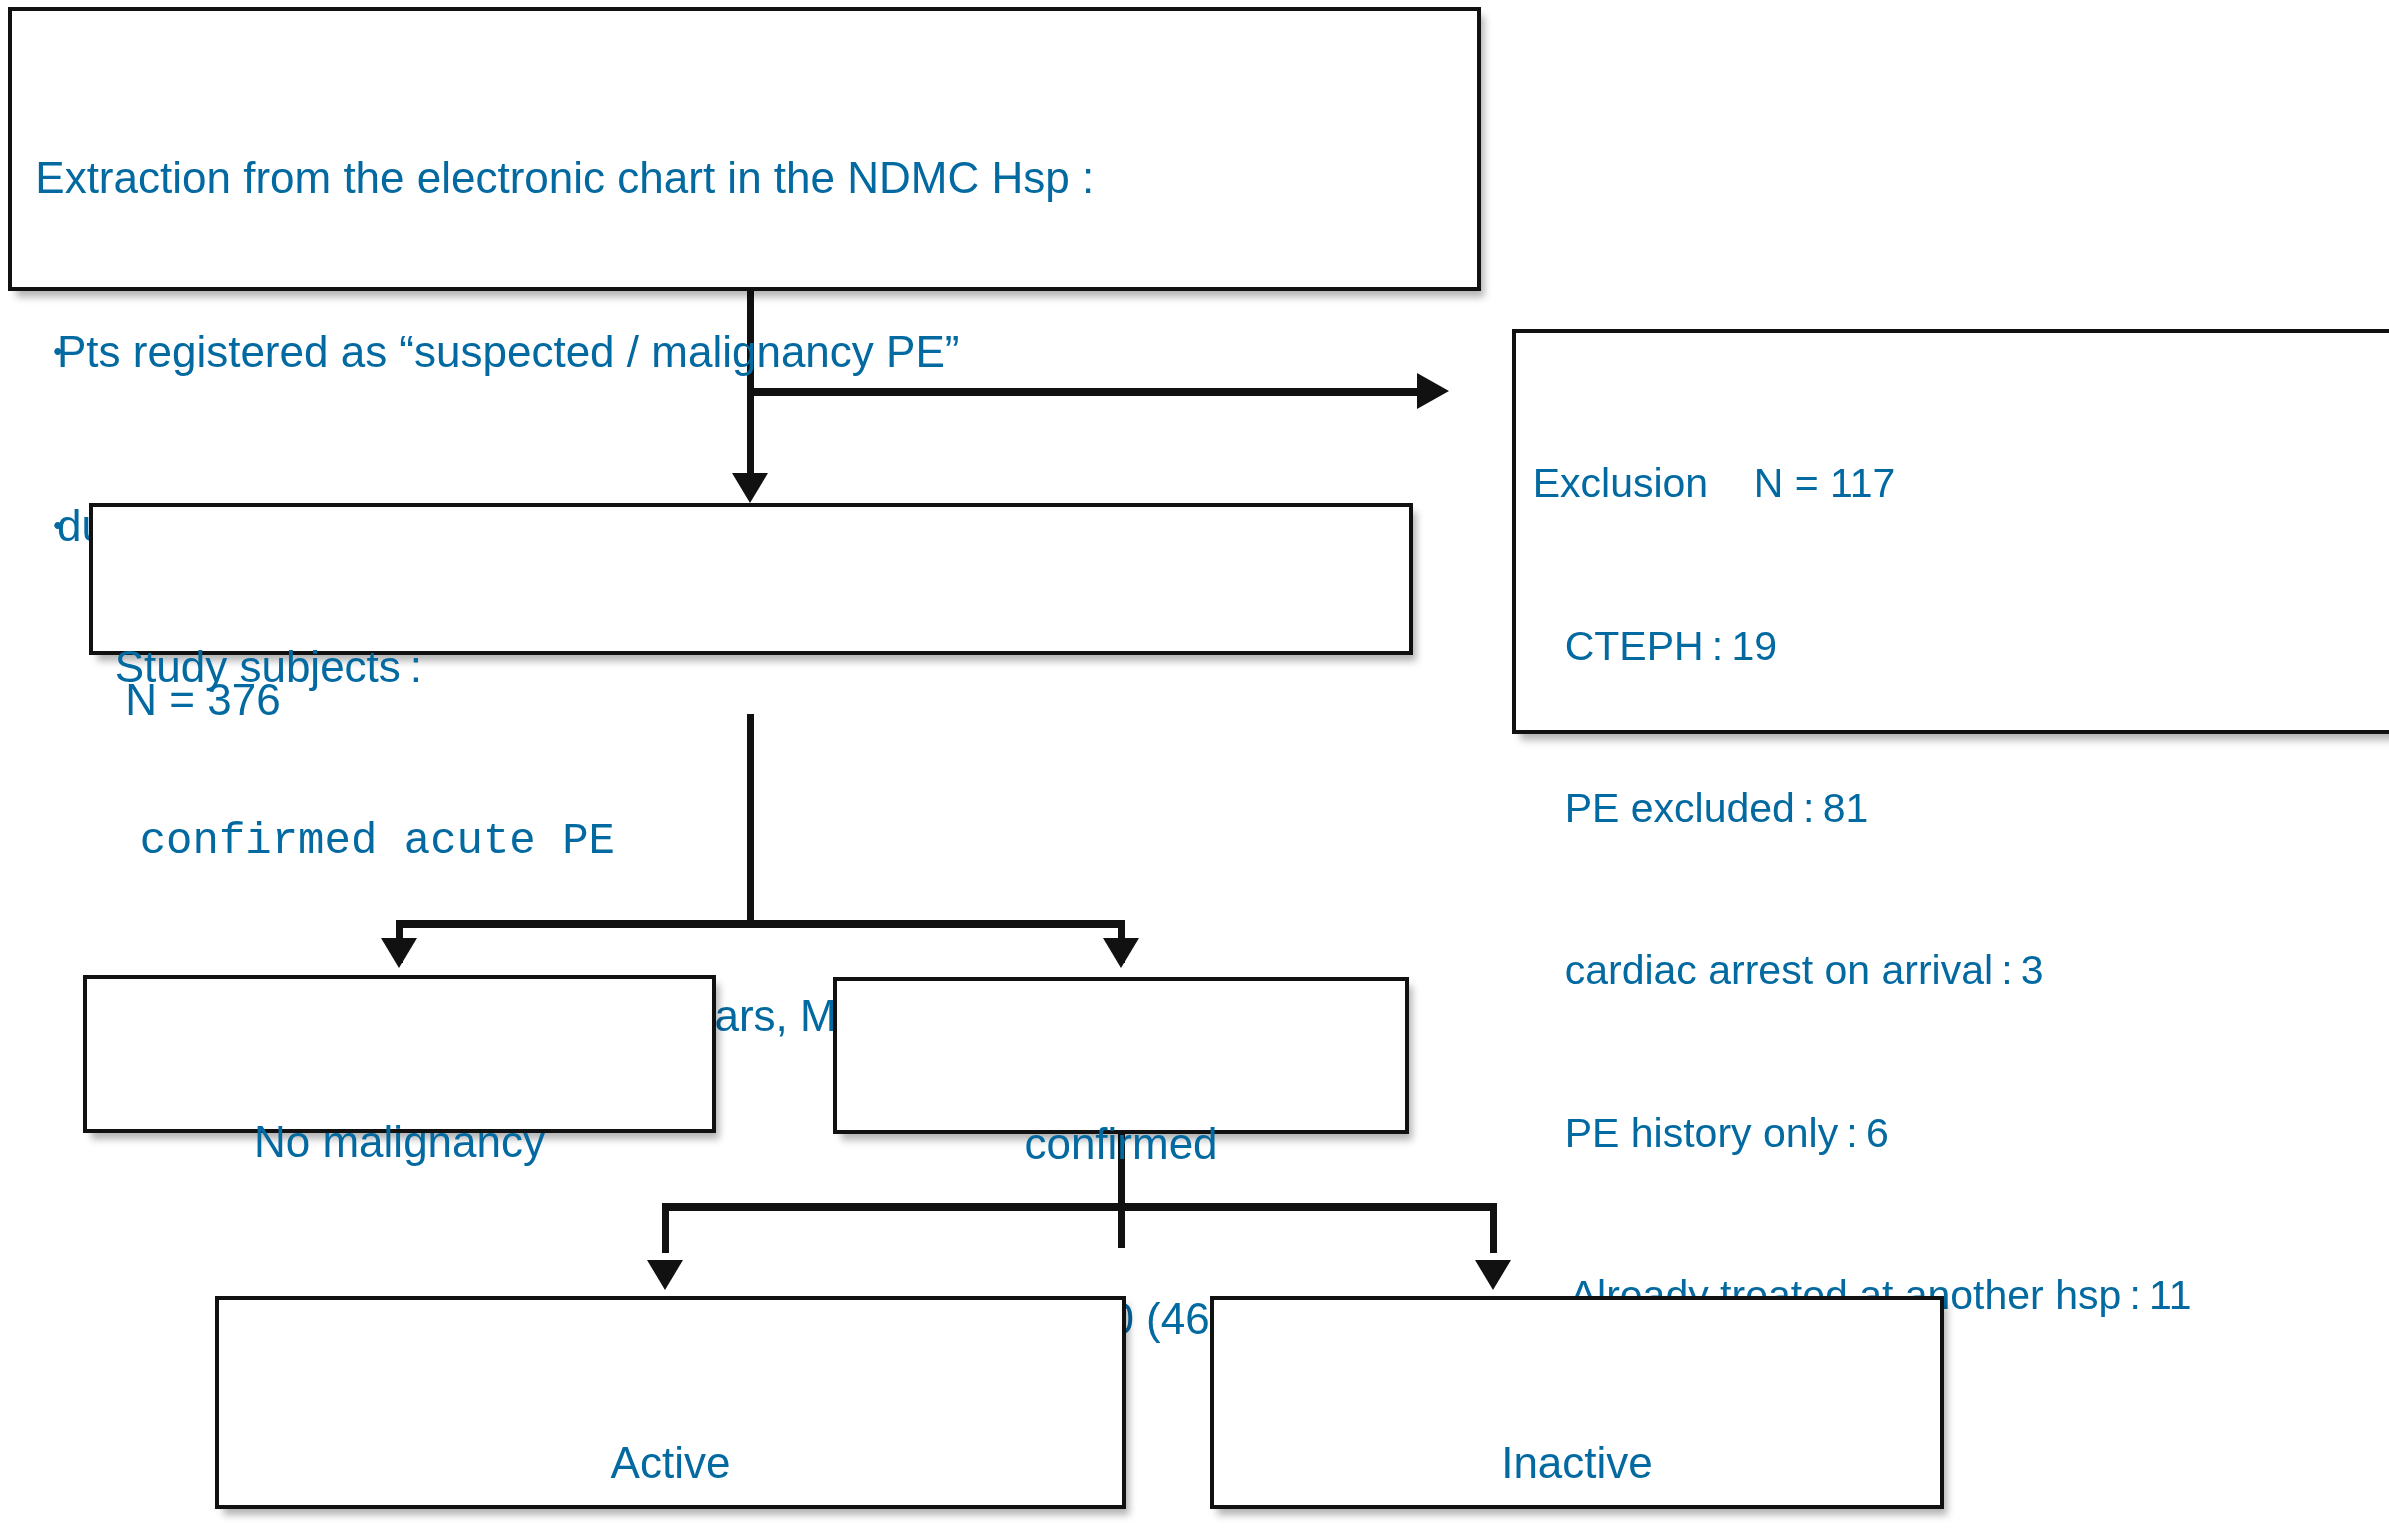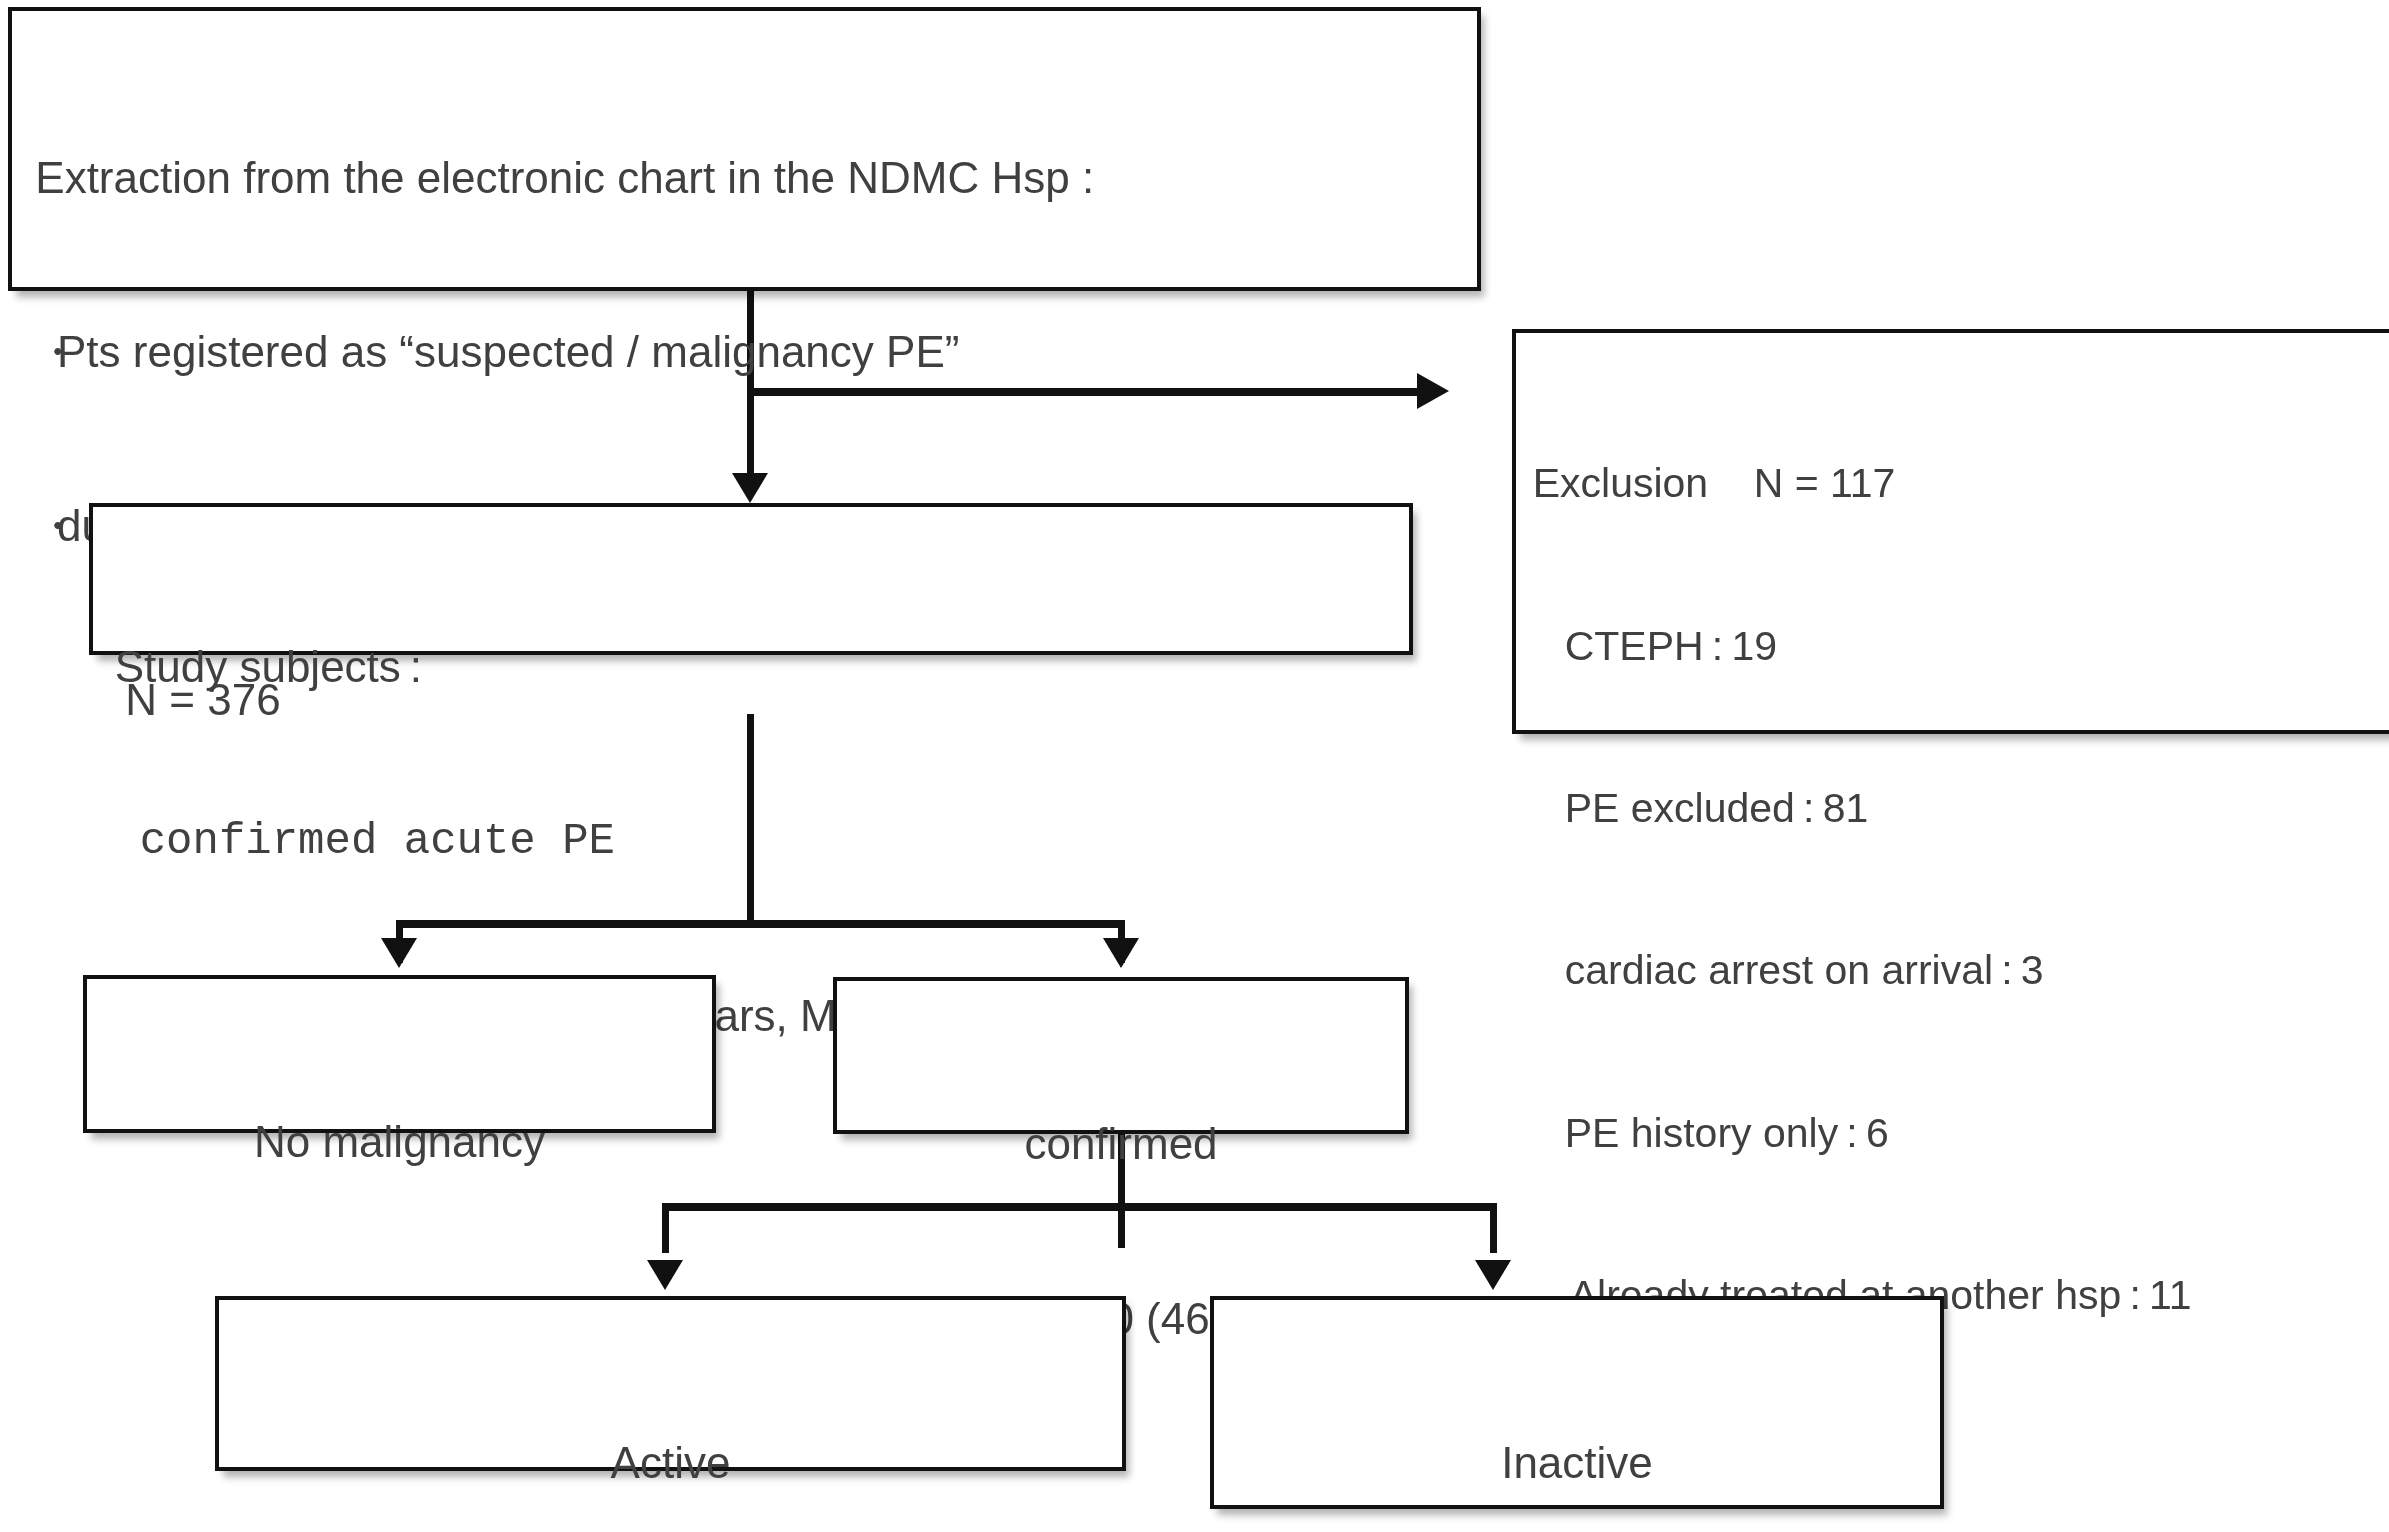--- a/index.html
+++ b/index.html
@@ -19,21 +19,21 @@
     overflow: hidden;
   }
 
   
   .fbox {
     position: absolute;
     box-sizing: border-box;
     background: #ffffff;
     border: 4.2px solid #111111;
     box-shadow: 5.8px 7.5px 7.5px -1.7px rgba(0,0,0,0.30);
-    color: #404040;
+    color: #0369a1;
     line-height: 1.32;
     white-space: pre;
   }
   .fbox .line { display: block; }
 
   
   .ta-left   { text-align: left; }
   .ta-center { text-align: center; margin-top: 8px; }
 
   
@@ -78,21 +78,21 @@
 
   #box-mal {
     left: 833px; top: 969px;
     width: 576px; height: 157px;
     padding: 18.3px 0 0 0;
     font-size: 44px;
   }
 
   #box-active {
     left: 215px; top: 1288px;
-    width: 911px; height: 175px;
+    width: 911px; height: 213px;
     padding: 18.3px 0 0 0;
     font-size: 44px;
   }
 
   #box-inactive {
     left: 1210px; top: 1288px;
     width: 734px; height: 213px;
     padding: 18.3px 0 0 0;
     font-size: 44px;
   }

